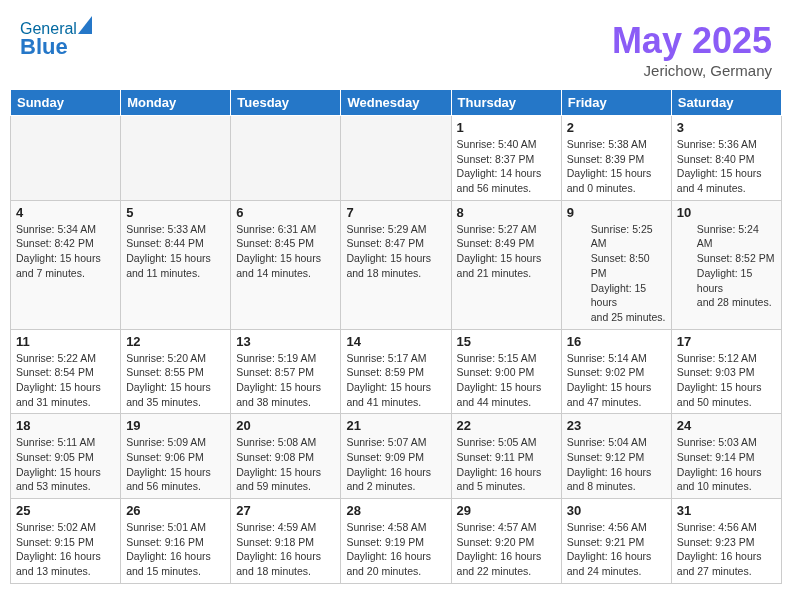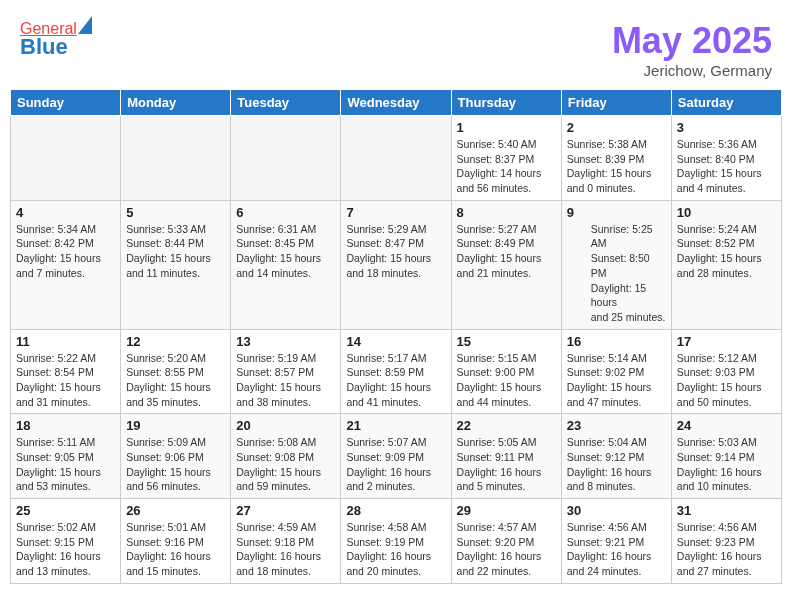--- a/index.html
+++ b/index.html
@@ -13,21 +13,21 @@
     .header {
       display: flex;
       justify-content: space-between;
       align-items: flex-start;
       padding: 10px 10px 5px 10px;
     }
     .logo {
       display: flex;
       align-items: center;
     }
-    .logo-general { color: #ef4444; text-decoration: underline; }
+    .logo-general { color: #0369a1; }
     .logo-blue { color: #1a6bb5; }
     .title-block { text-align: right; }
     .month-title {
       font-size: 36px;
       font-weight: bold;
       color: #8b5cf6;
     }
     .location {
       font-size: 15px;
       color: #555;
@@ -173,21 +173,21 @@
         </td>
         <td>
           <div class="day-num">9</div>
           <div class="day-info" style="white-space: pre-line; margin-left: 24px;">Sunrise: 5:25 AM
 Sunset: 8:50 PM
 Daylight: 15 hours
 and 25 minutes.</div>
         </td>
         <td>
           <div class="day-num">10</div>
-          <div class="day-info" style="white-space: pre-line;">Sunrise: 5:24 AM
+          <div class="day-info" style="white-space: pre-line; margin-left: 20px;">Sunrise: 5:24 AM
 Sunset: 8:52 PM
 Daylight: 15 hours
 and 28 minutes.</div>
         </td>
       </tr>
       <tr>
         <td>
           <div class="day-num">11</div>
           <div class="day-info" style="white-space: pre-line;">Sunrise: 5:22 AM
 Sunset: 8:54 PM

